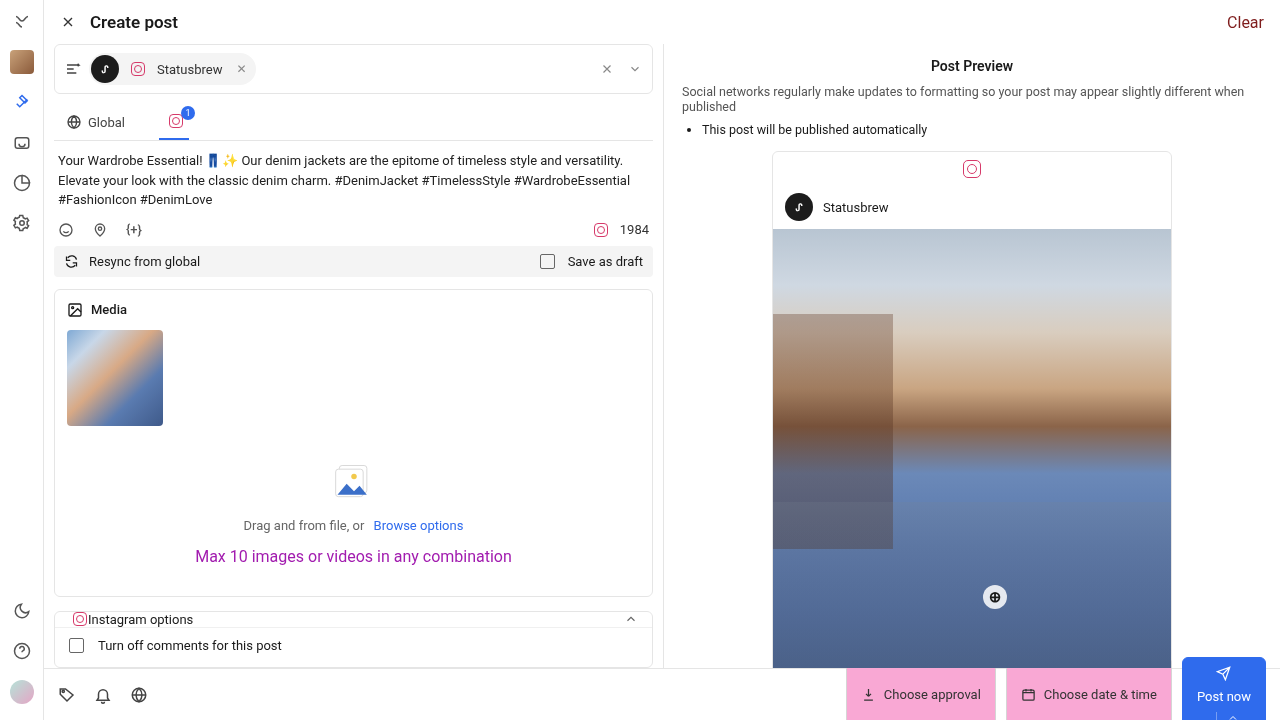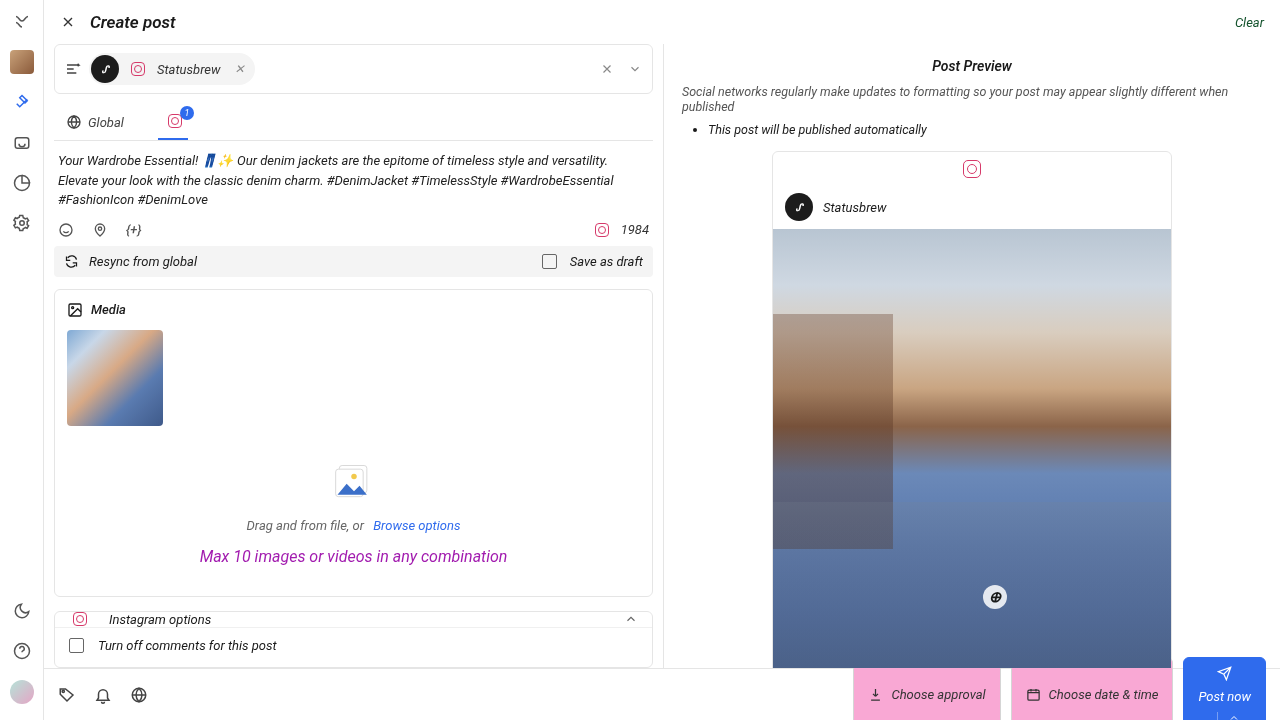--- a/index.html
+++ b/index.html
@@ -4,25 +4,25 @@
 <style>
 * { margin:0; padding:0; box-sizing:border-box; font-family:-apple-system,BlinkMacSystemFont,"Segoe UI",Roboto,sans-serif; }
 body { width:1280px; height:720px; overflow:hidden; background:#fff; color:#1a1a1a; font-size:13px; }
 .app { display:flex; height:720px; }
 .sidebar { width:44px; border-right:1px solid #e5e5e5; display:flex; flex-direction:column; align-items:center; padding:10px 0; }
 .sidebar .top-icons, .sidebar .bottom-icons { display:flex; flex-direction:column; gap:18px; align-items:center; }
 .sidebar .bottom-icons { margin-top:auto; margin-bottom:6px; }
 .sidebar .icon { width:22px; height:22px; display:flex; align-items:center; justify-content:center; cursor:pointer; color:#555; }
 .sidebar .avatar-sq { width:24px; height:24px; border-radius:4px; background:linear-gradient(135deg,#c9a27a,#8a5a3a); }
 .sidebar .avatar-rd { width:24px; height:24px; border-radius:50%; background:linear-gradient(135deg,#b5e3d8,#e5a5c5); }
-.main { flex:1; display:flex; flex-direction:column; min-width:0;font-style:italic; }
+.main { flex:1; display:flex; flex-direction:column; min-width:0; }
 .header { height:44px; display:flex; align-items:center; padding:0 16px; }
 .header .close { margin-right:14px; cursor:pointer; color:#333; }
 .header h1 { font-size:17px; font-weight:600; }
-.header .clear { margin-left:auto; color:#14532d; font-size:13px; cursor:pointer; }
+.header .clear { margin-left:auto; color:#7f1d1d; font-size:16px; cursor:pointer; }
 .body { flex:1; display:flex; min-height:0; }
 .left { width:620px; border-right:1px solid #e5e5e5; overflow-y:auto; padding:0 10px 8px 10px; }
 .profile-row { display:flex; align-items:center; gap:8px; border:1px solid #e5e5e5; border-radius:6px; padding:8px 10px; margin-bottom:10px; }
 .profile-row .flow-icon { color:#444; }
 .chip { display:flex; align-items:center; gap:8px; background:#f4f4f4; border-radius:16px; padding:2px 2px 2px 2px; }
 .chip .circle { width:28px; height:28px; background:#1c1c1c; border-radius:50%; display:flex; align-items:center; justify-content:center; color:#fff; font-size:10px; font-weight:bold; }
 .ig-sm { width:14px; height:14px; border:1.5px solid #d63a6a; border-radius:4px; position:relative; margin-left:4px; }
 .ig-sm::before { content:""; position:absolute; width:6px; height:6px; border:1.5px solid #d63a6a; border-radius:50%; top:2px; left:2px; }
 .chip-name { font-size:13px; color:#333; margin-left:4px;}
 .chip-x { margin:0 8px 0 6px; color:#888; cursor:pointer; font-size:12px;}
@@ -40,27 +40,27 @@
 .card { border:1px solid #e5e5e5; border-radius:6px; padding:12px; margin-bottom:14px; }
 .card-h { display:flex; align-items:center; gap:8px; font-size:13px; font-weight:500; margin-bottom:12px; }
 .thumb { width:96px; height:96px; border-radius:4px; background:linear-gradient(135deg,#7fa9d4 0%,#c8d7e8 20%,#d8a985 45%,#5a7bb0 70%,#3f5a8a 100%); margin-bottom:16px;}
 .dropzone { padding:18px 0; display:flex; flex-direction:column; align-items:center; gap:14px; }
 .dz-img { width:44px; height:44px; position:relative; }
 .dz-img svg { width:44px; height:44px; }
 .dz-text { color:#666; font-size:13px; }
 .dz-text a { color:#2f6bed; text-decoration:none; margin-left:6px; }
 .dz-sub { color:#a21caf; font-size:16px; }
 .opt-card { border:1px solid #e5e5e5; border-radius:6px; overflow:hidden; }
-.opt-h { display:flex; align-items:center; gap:22px; padding:0 14px; cursor:pointer; }
+.opt-h { display:flex; align-items:center; gap:1px; padding:0 14px; cursor:pointer; }
 .opt-h .chev { margin-left:auto; color:#666; }
 .opt-body { padding:10px 14px 14px 14px; display:flex; align-items:flex-start; gap:14px; border-top:1px solid #f0f0f0;}
 .right { flex:1; overflow-y:auto; padding:10px 18px; }
 .r-title { text-align:center; font-weight:600; font-size:14px; margin:4px 0 10px 0;}
 .r-note { color:#555; font-size:12.5px; margin-bottom:8px; }
-.r-bullets { margin-left:26px; font-size:12.5px; margin-bottom:14px; }
+.r-bullets { margin-left:20px; font-size:12.5px; margin-bottom:14px; }
 .ig-preview { width:400px; margin:0 auto; border:1px solid #e5e5e5; border-radius:6px; overflow:hidden;}
 .ig-top-icon { text-align:center; padding:8px 0 4px 0;}
 .ig-lg { display:inline-block; width:18px; height:18px; border:1.8px solid #d63a6a; border-radius:5px; position:relative; }
 .ig-lg::before { content:""; position:absolute; width:8px; height:8px; border:1.8px solid #d63a6a; border-radius:50%; top:3px; left:3px; }
 .ig-user { display:flex; align-items:center; gap:10px; padding:8px 12px;}
 .ig-user .av { width:28px; height:28px; border-radius:50%; background:#1c1c1c; display:flex; align-items:center; justify-content:center; color:#fff; font-size:10px; font-weight:bold;}
 .ig-img { width:400px; height:470px; position:relative; background:linear-gradient(180deg,#b8c5d2 0%,#cfd8e2 12%,#d9cdbf 22%,#c9a582 34%,#8b6449 42%,#6b89b8 52%,#5776ab 68%,#4a69a0 82%,#3b5888 100%); }
 .ig-img .street { position:absolute; bottom:0; left:0; right:0; height:42%; background:linear-gradient(180deg,rgba(120,130,145,.2),rgba(90,100,120,.4)); }
 .ig-img .building { position:absolute; left:0; top:18%; width:30%; height:50%; background:linear-gradient(180deg,rgba(100,60,40,.35),rgba(70,40,25,.4)); }
 .tag-btn { position:absolute; bottom:90px; left:210px; width:24px; height:24px; border-radius:50%; background:rgba(255,255,255,.85); display:flex; align-items:center; justify-content:center; font-size:15px; font-weight:bold; cursor:pointer;}

